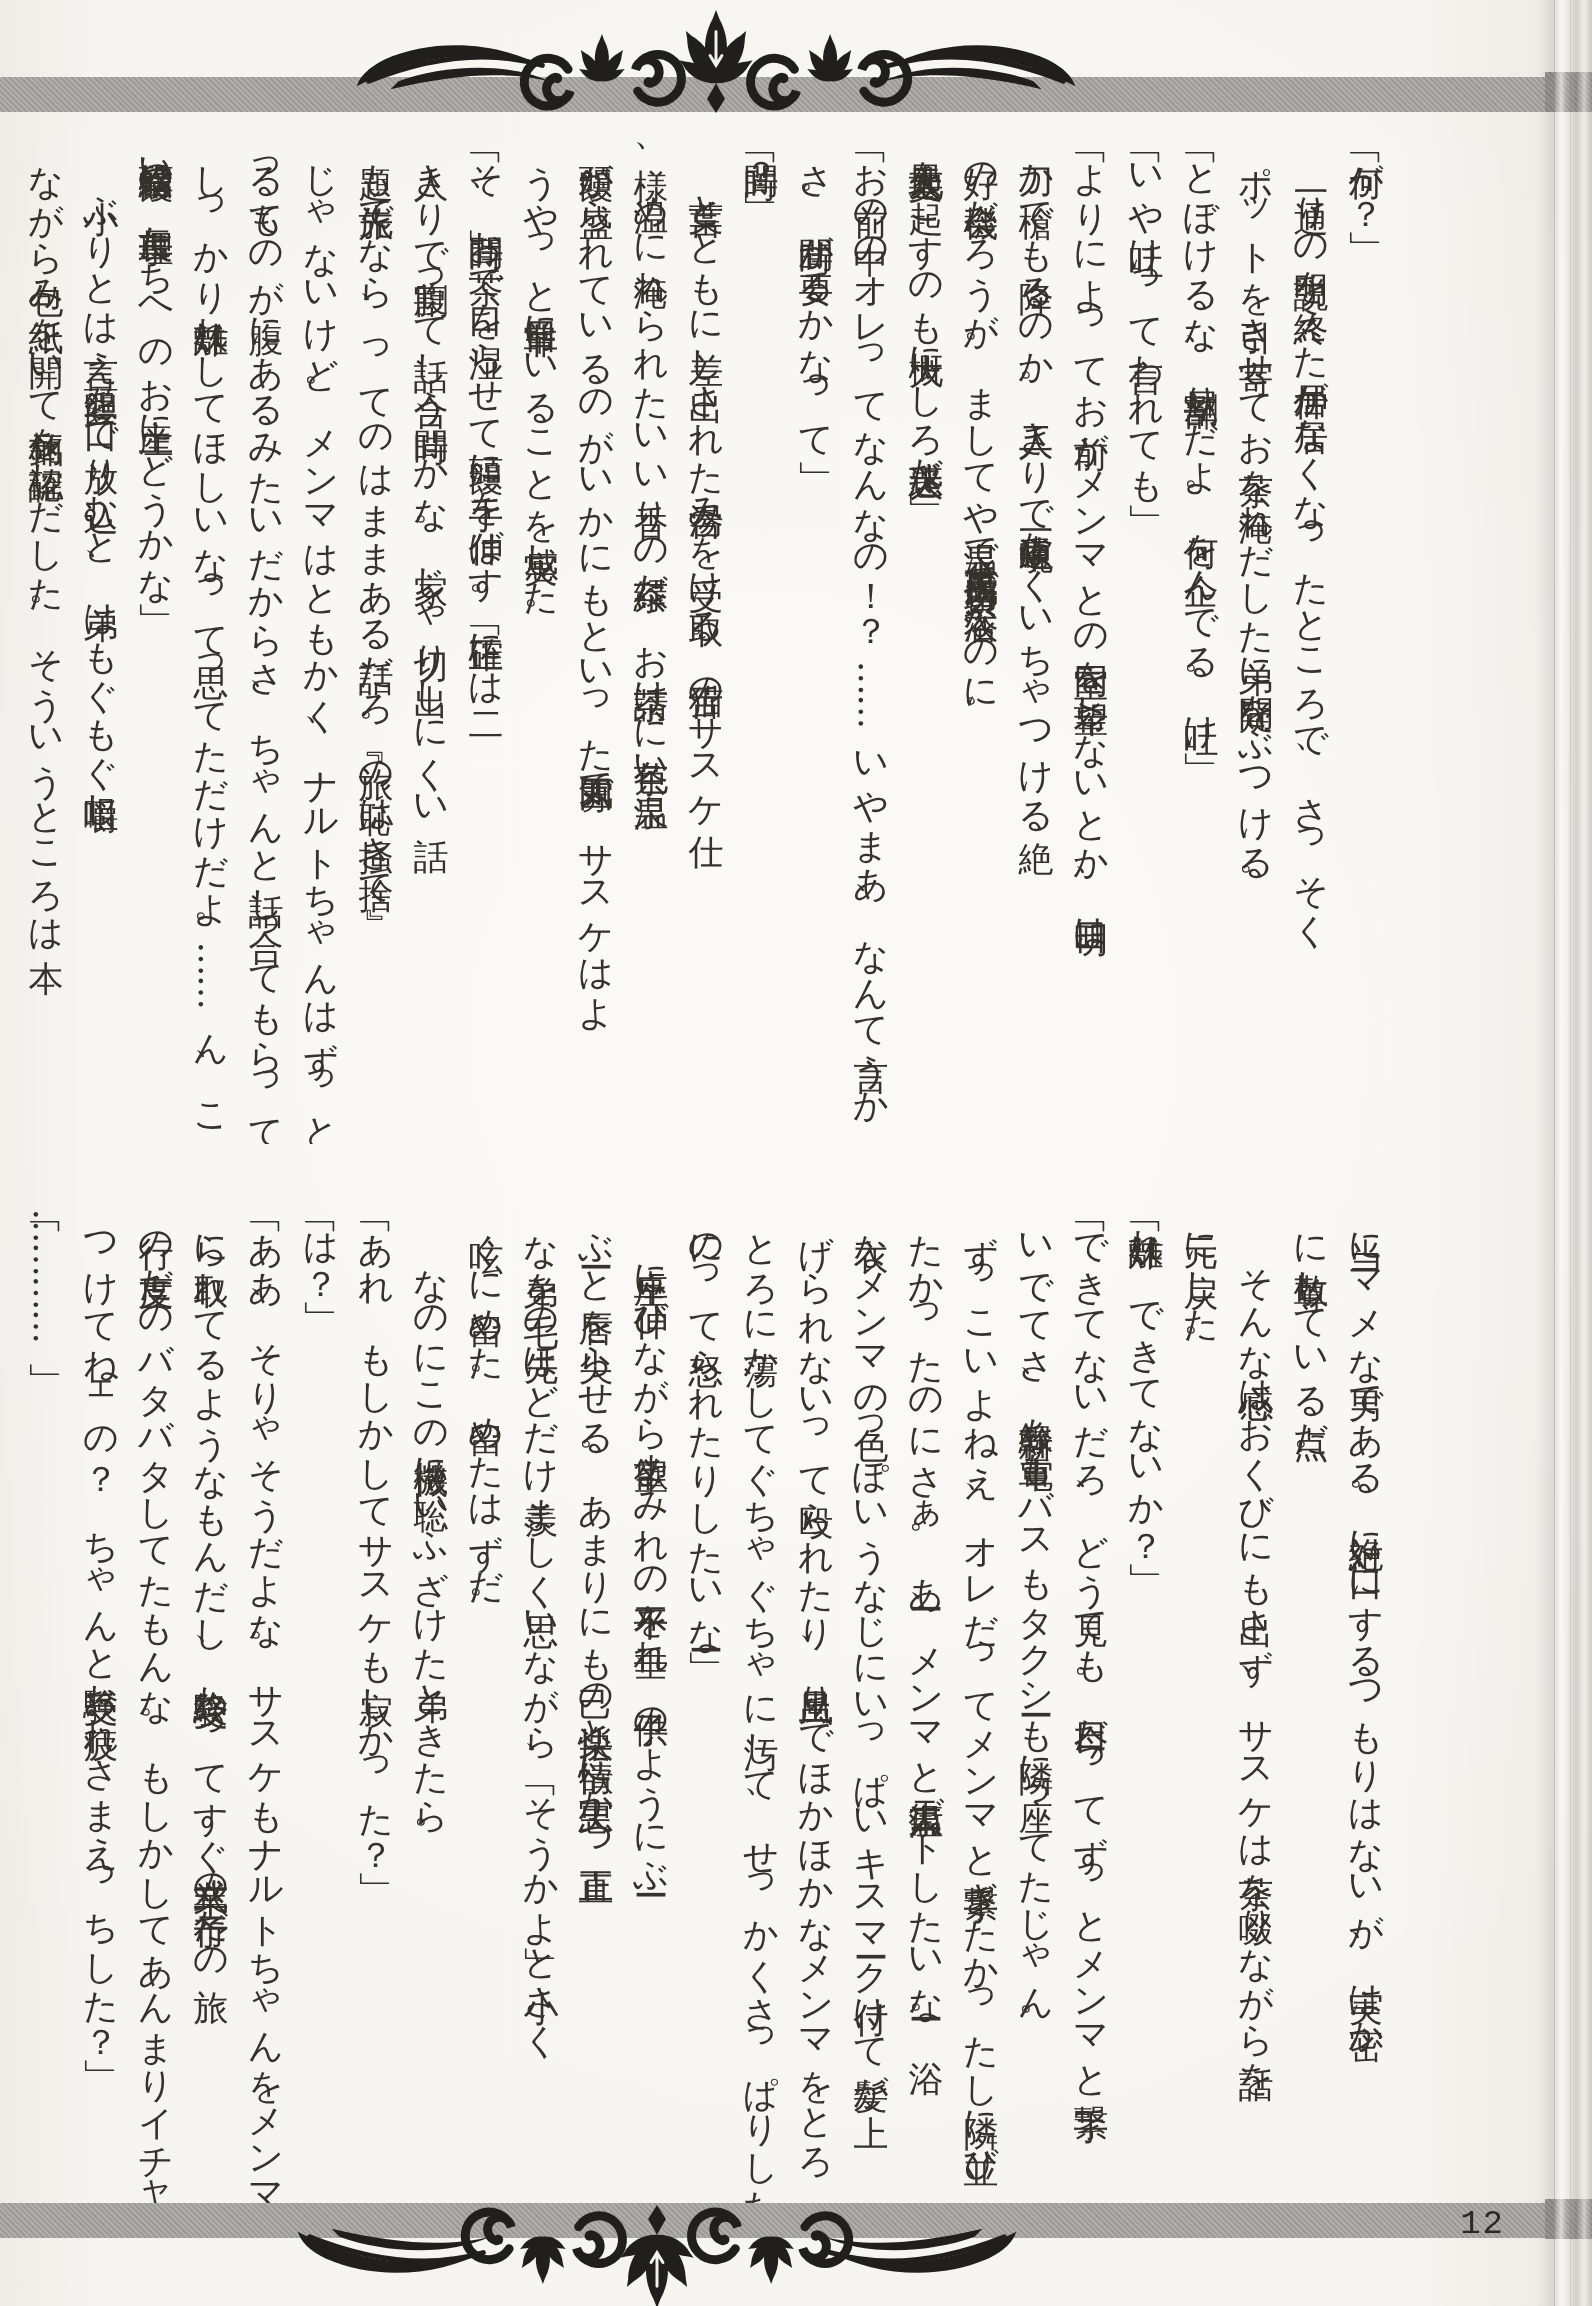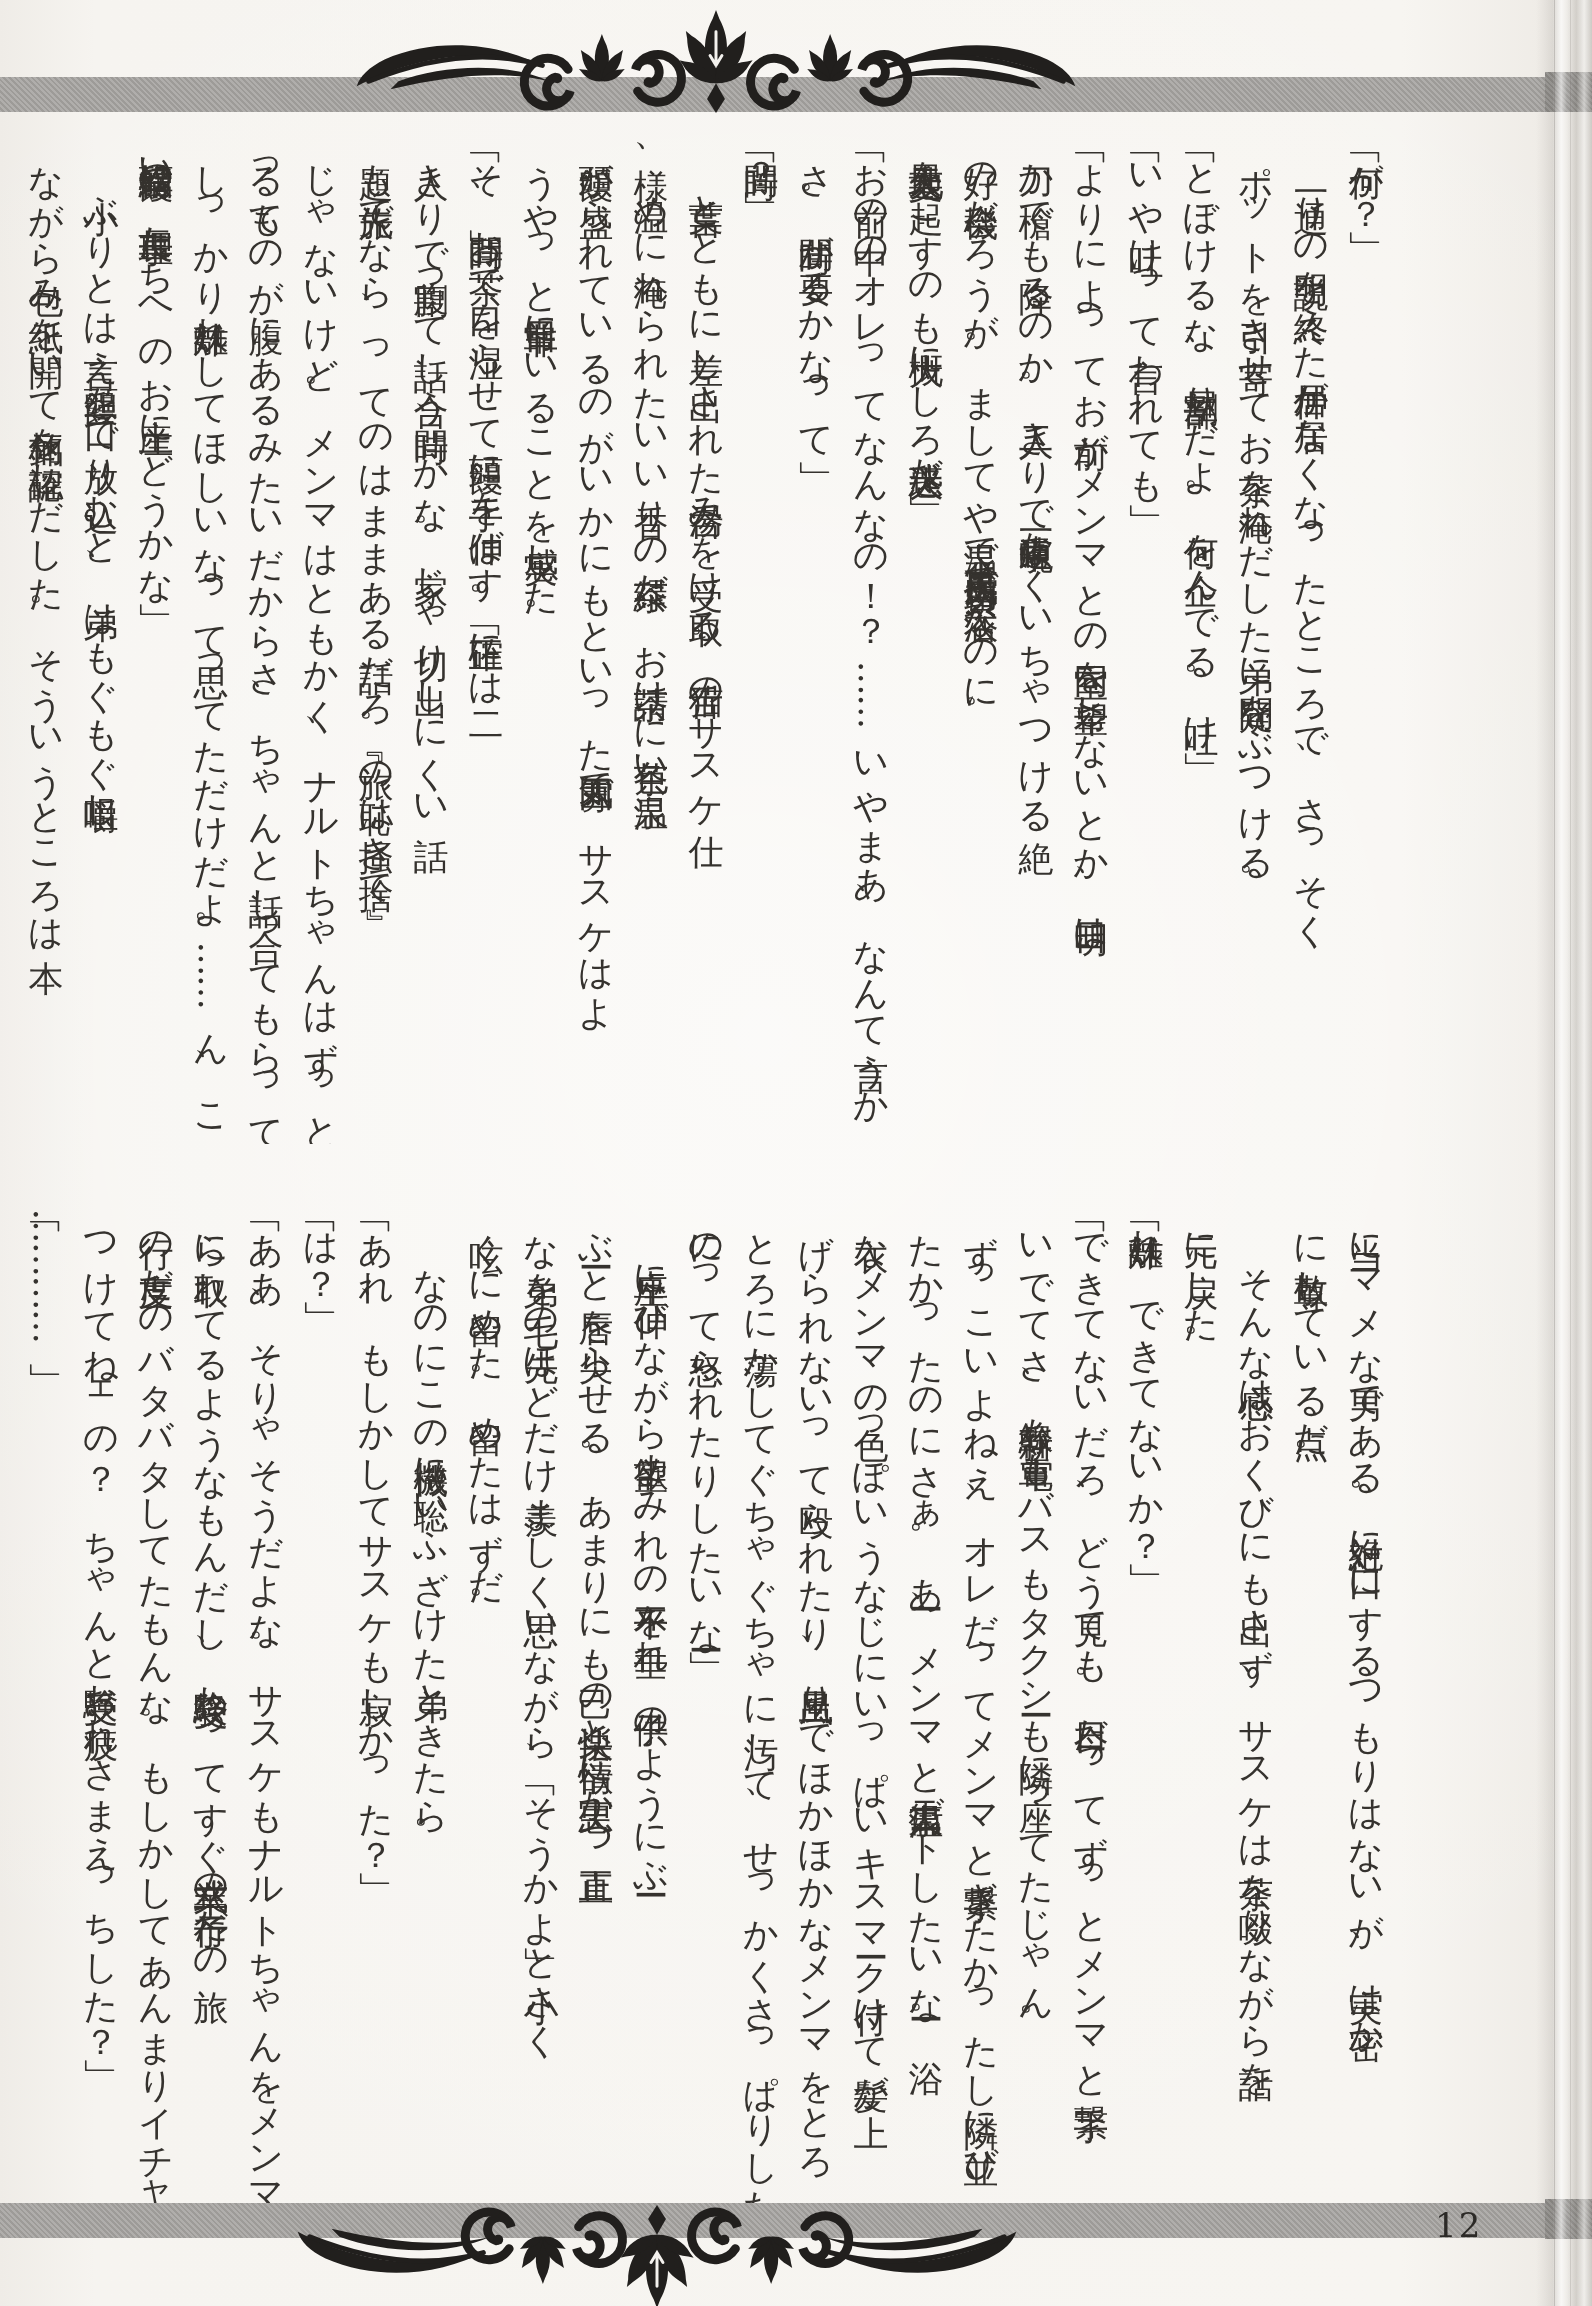--- a/index.html
+++ b/index.html
@@ -74,24 +74,25 @@
   .col{
     width:55px;
     height:100%;
     line-height:55px;
     text-align:start;
   }
   
   .page-number{
     position:absolute;
     top:2205px;left:1435px;width:70px;
-    text-align:left;
+    text-align:right;
     font-size:34px;
     color:#2c2a27;
     letter-spacing:2px;
+    font-family:Liberation Mono, monospace;
   }
   .fleur-fill{fill:#211f1d;}
   .fleur-line{stroke:#211f1d;stroke-linecap:round;fill:none;}
   .fleur-inner{stroke:#f4f2ee;stroke-width:3;stroke-linecap:round;fill:none;}
 </style>
 </head>
 <body>
 
 <div id="page">
 

